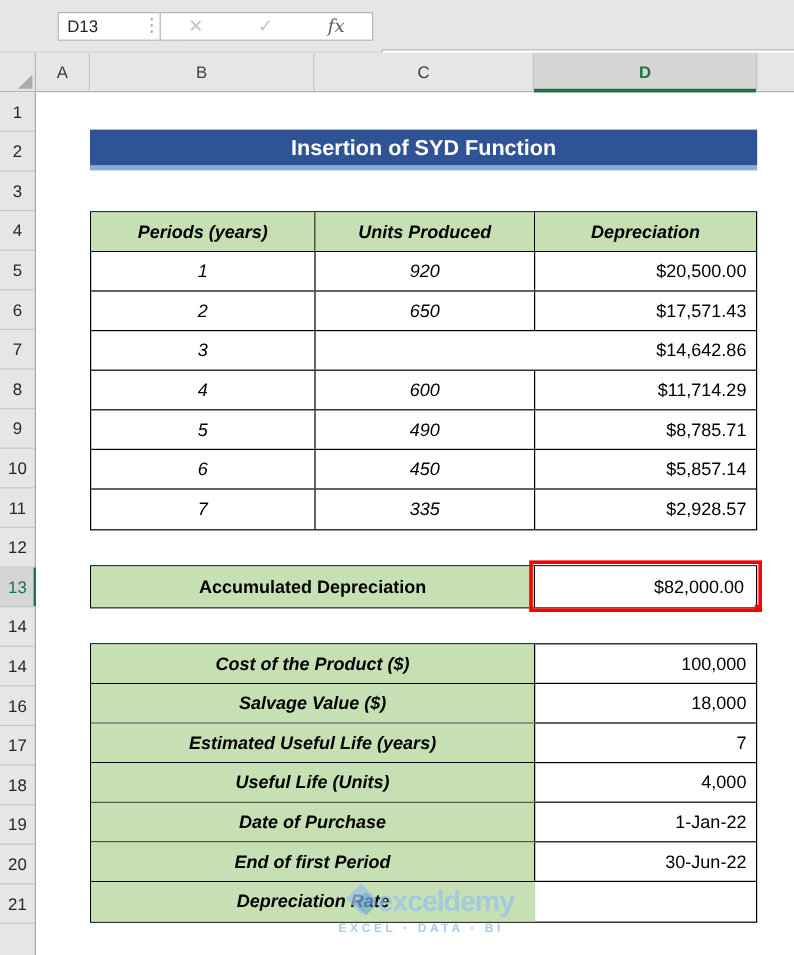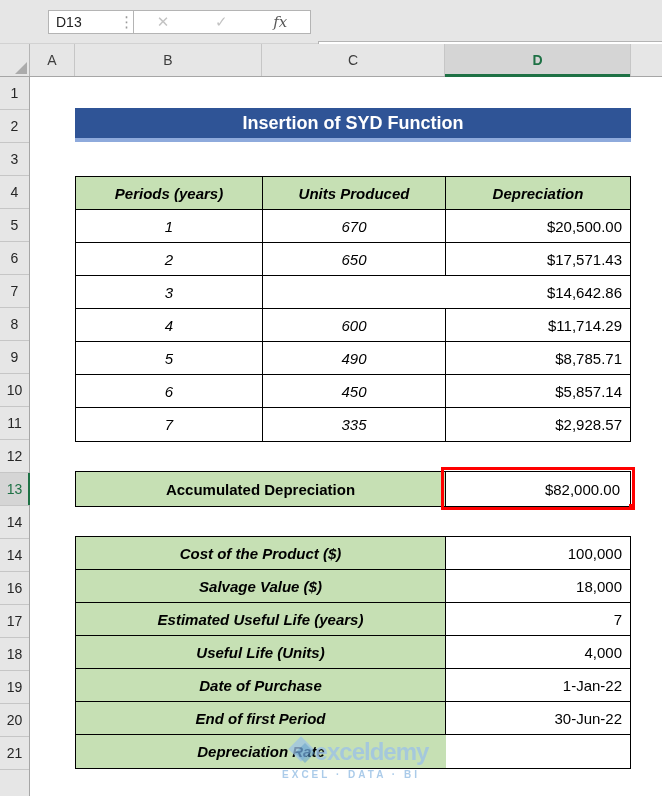--- a/index.html
+++ b/index.html
@@ -156,21 +156,21 @@
     </div>
 
     <div class="tbl t1">
       <div class="trow hdr">
         <div class="cell cb center green">Periods (years)</div>
         <div class="cell cc center green">Units Produced</div>
         <div class="cell cd center green">Depreciation</div>
       </div>
       <div class="trow">
         <div class="cell cb center">1</div>
-        <div class="cell cc center">670</div>
+        <div class="cell cc center">920</div>
         <div class="cell cd right">$20,500.00</div>
       </div>
       <div class="trow">
         <div class="cell cb center">2</div>
         <div class="cell cc center">650</div>
         <div class="cell cd right">$17,571.43</div>
       </div>
       <div class="trow">
         <div class="cell cb center">3</div>
         <div class="cell cd right">$14,642.86</div>

